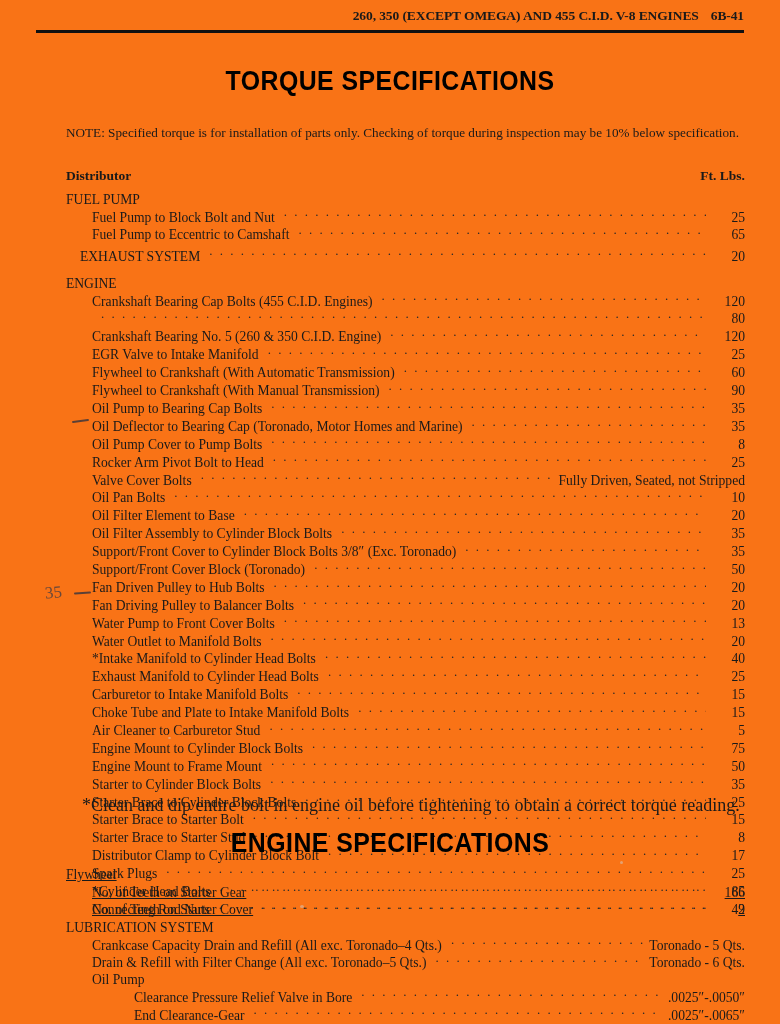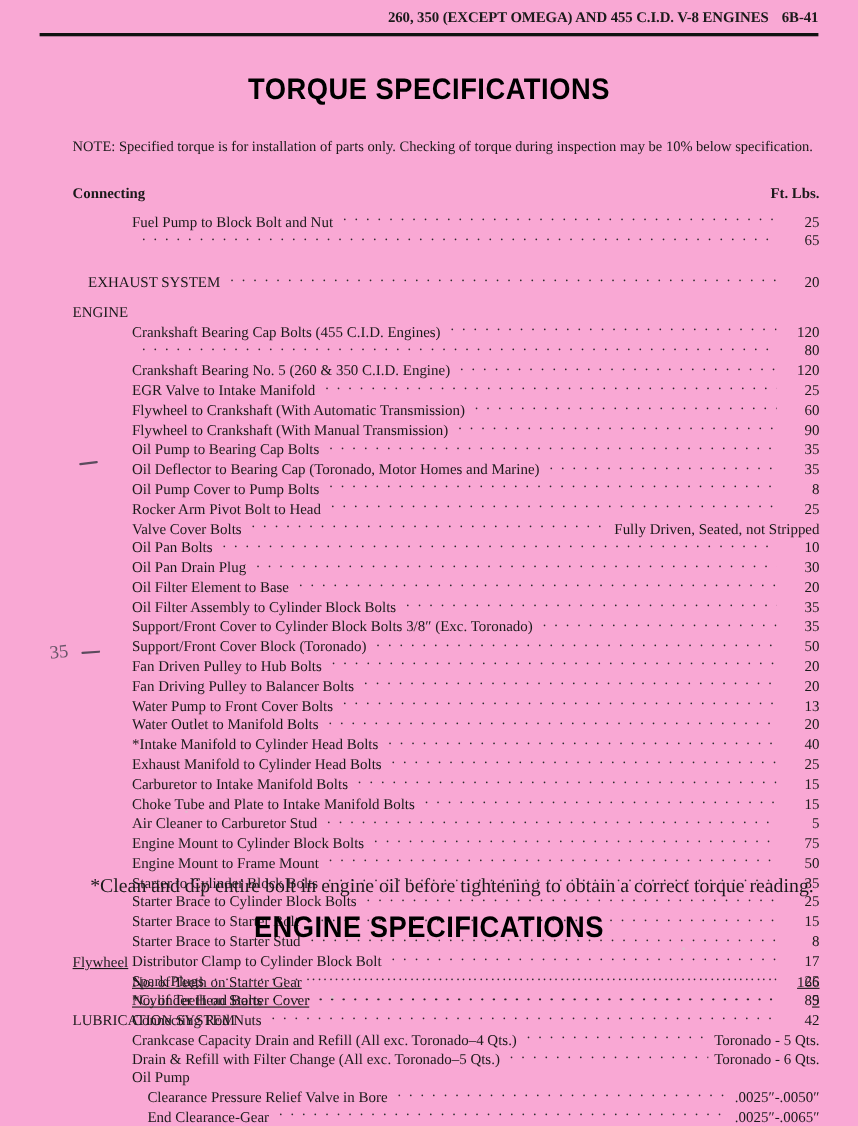--- a/index.html
+++ b/index.html
@@ -4,21 +4,21 @@
 <style>
   html, body {
     margin: 0;
     padding: 0;
     background: #ffffff;
   }
   .page {
     position: relative;
     width: 780px;
     height: 1024px;
-    background: #f9a8d4;
+    background: #f97316;
     font-family: "Liberation Serif", "DejaVu Serif", serif;
     color: #1a1a1a;
     overflow: hidden;
   }
 
   
   .runhead {
     position: absolute;
     top: 8px;
     left: 66px;
@@ -92,21 +92,21 @@
 
   .row {
     display: flex;
     align-items: baseline;
     font-size: 13.6px;
     line-height: 16.3px;
     padding-left: 66px;
     padding-right: 35px;
     white-space: nowrap;
   }
-  .row.lvl1 { padding-left: 120px; }
+  .row.lvl1 { padding-left: 92px; }
   .row.lvl2 { padding-left: 134px; }
   .row.lvl0 { padding-left: 66px; }
 
   .row .label { flex: 0 0 auto; }
   .row .leader {
     flex: 1 1 auto;
     overflow: hidden;
     margin: 0 5px 0 9px;
     position: relative;
     height: 1em;
@@ -177,30 +177,32 @@
     <span>260, 350 (EXCEPT OMEGA) AND 455 C.I.D. V-8 ENGINES</span><span class="pageno">6B-41</span>
   </div>
   <div class="rule"></div>
 
   <div class="bigtitle" id="torque-title">TORQUE SPECIFICATIONS</div>
 
   <div class="note">NOTE: Specified torque is for installation of parts only. Checking of torque during inspection may be 10% below specification.</div>
 
   <div class="colhead">
     <span class="right">Ft. Lbs.</span>
-    <span>Connecting</span>
+    <span>Distributor</span>
   </div>
 
   <div class="block" id="fuel-pump-block">
+      <div class="heading">FUEL PUMP</div>
       <div class="row lvl1">
         <span class="label">Fuel Pump to Block Bolt and Nut</span>
         <span class="leader"></span>
         <span class="value">25</span>
       </div>
       <div class="row lvl1">
+        <span class="label">Fuel Pump to Eccentric to Camshaft</span>
         <span class="leader"></span>
         <span class="value">65</span>
       </div>
     </div>
   <div class="block" id="exhaust-block">
       <div class="row lvl0">
         <span class="label">EXHAUST SYSTEM</span>
         <span class="leader"></span>
         <span class="value">20</span>
       </div>
@@ -260,25 +262,20 @@
         <span class="label">Valve Cover Bolts</span>
         <span class="leader"></span>
         <span class="value wide">Fully Driven, Seated, not Stripped</span>
       </div>
       <div class="row lvl1">
         <span class="label">Oil Pan Bolts</span>
         <span class="leader"></span>
         <span class="value">10</span>
       </div>
       <div class="row lvl1">
-        <span class="label">Oil Pan Drain Plug</span>
-        <span class="leader"></span>
-        <span class="value">30</span>
-      </div>
-      <div class="row lvl1">
         <span class="label">Oil Filter Element to Base</span>
         <span class="leader"></span>
         <span class="value">20</span>
       </div>
       <div class="row lvl1">
         <span class="label">Oil Filter Assembly to Cylinder Block Bolts</span>
         <span class="leader"></span>
         <span class="value">35</span>
       </div>
       <div class="row lvl1">

